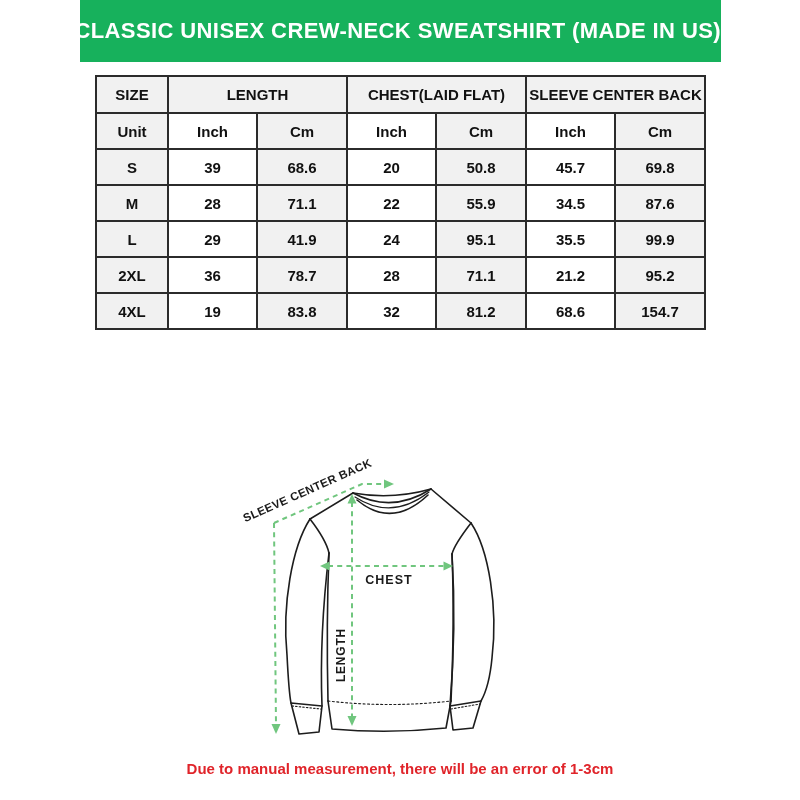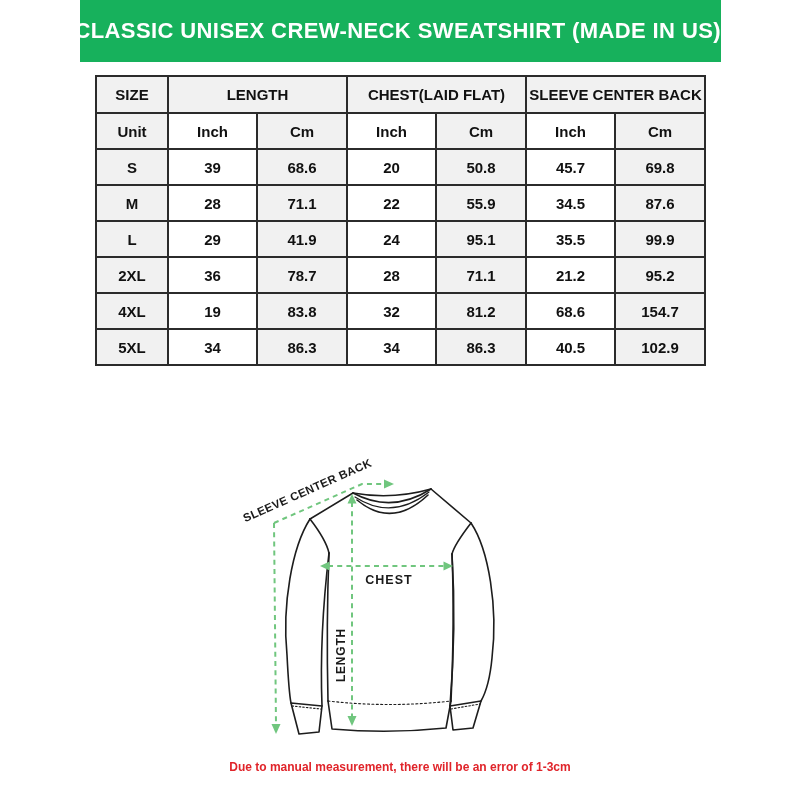--- a/index.html
+++ b/index.html
@@ -16,21 +16,21 @@
   table.size-chart td, table.size-chart th { border:2px solid #2b2b2b; text-align:center;
         vertical-align:middle; height:36px; font-size:15px; font-weight:bold; color:#111;
         background:#ffffff; padding:0; }
   table.size-chart tr.group-row th { height:37px; }
   table.size-chart .gray { background:#f1f1f1; }
 
   .diagram-wrap { position:absolute; left:225px; top:453px; width:350px; height:300px; }
   .diagram-wrap svg { width:350px; height:300px; display:block; }
 
   .note { position:absolute; left:0; top:760px; width:800px; text-align:center;
-          font-size:12px; font-weight:bold; }
+          font-size:15px; font-weight:bold; }
 </style>
 </head>
 <body>
 
 <div class="stage">
 
   <div class="header-bar" style="background: rgb(23, 177, 92);">
     <h1>CLASSIC UNISEX CREW-NECK SWEATSHIRT (MADE IN US)</h1>
   </div>
 
@@ -99,29 +99,20 @@
           </tr>
           <tr>
             <td class="gray">4XL</td>
             <td>19</td>
             <td class="gray">83.8</td>
             <td>32</td>
             <td class="gray">81.2</td>
             <td>68.6</td>
             <td class="gray">154.7</td>
           </tr>
-          <tr>
-            <td class="gray">5XL</td>
-            <td>34</td>
-            <td class="gray">86.3</td>
-            <td>34</td>
-            <td class="gray">86.3</td>
-            <td>40.5</td>
-            <td class="gray">102.9</td>
-          </tr>
         </tbody>
     </table>
   </div>
 
   <div class="diagram-wrap">
     <svg viewBox="0 0 350 300">
       <g fill="none" stroke="#1d1d1d" stroke-width="1.6" stroke-linecap="round" stroke-linejoin="round">
 
         <path d="M104,100 C102,150 102,205 103,248"></path>
         <path d="M227,101 C229,150 228,205 226,248"></path>

